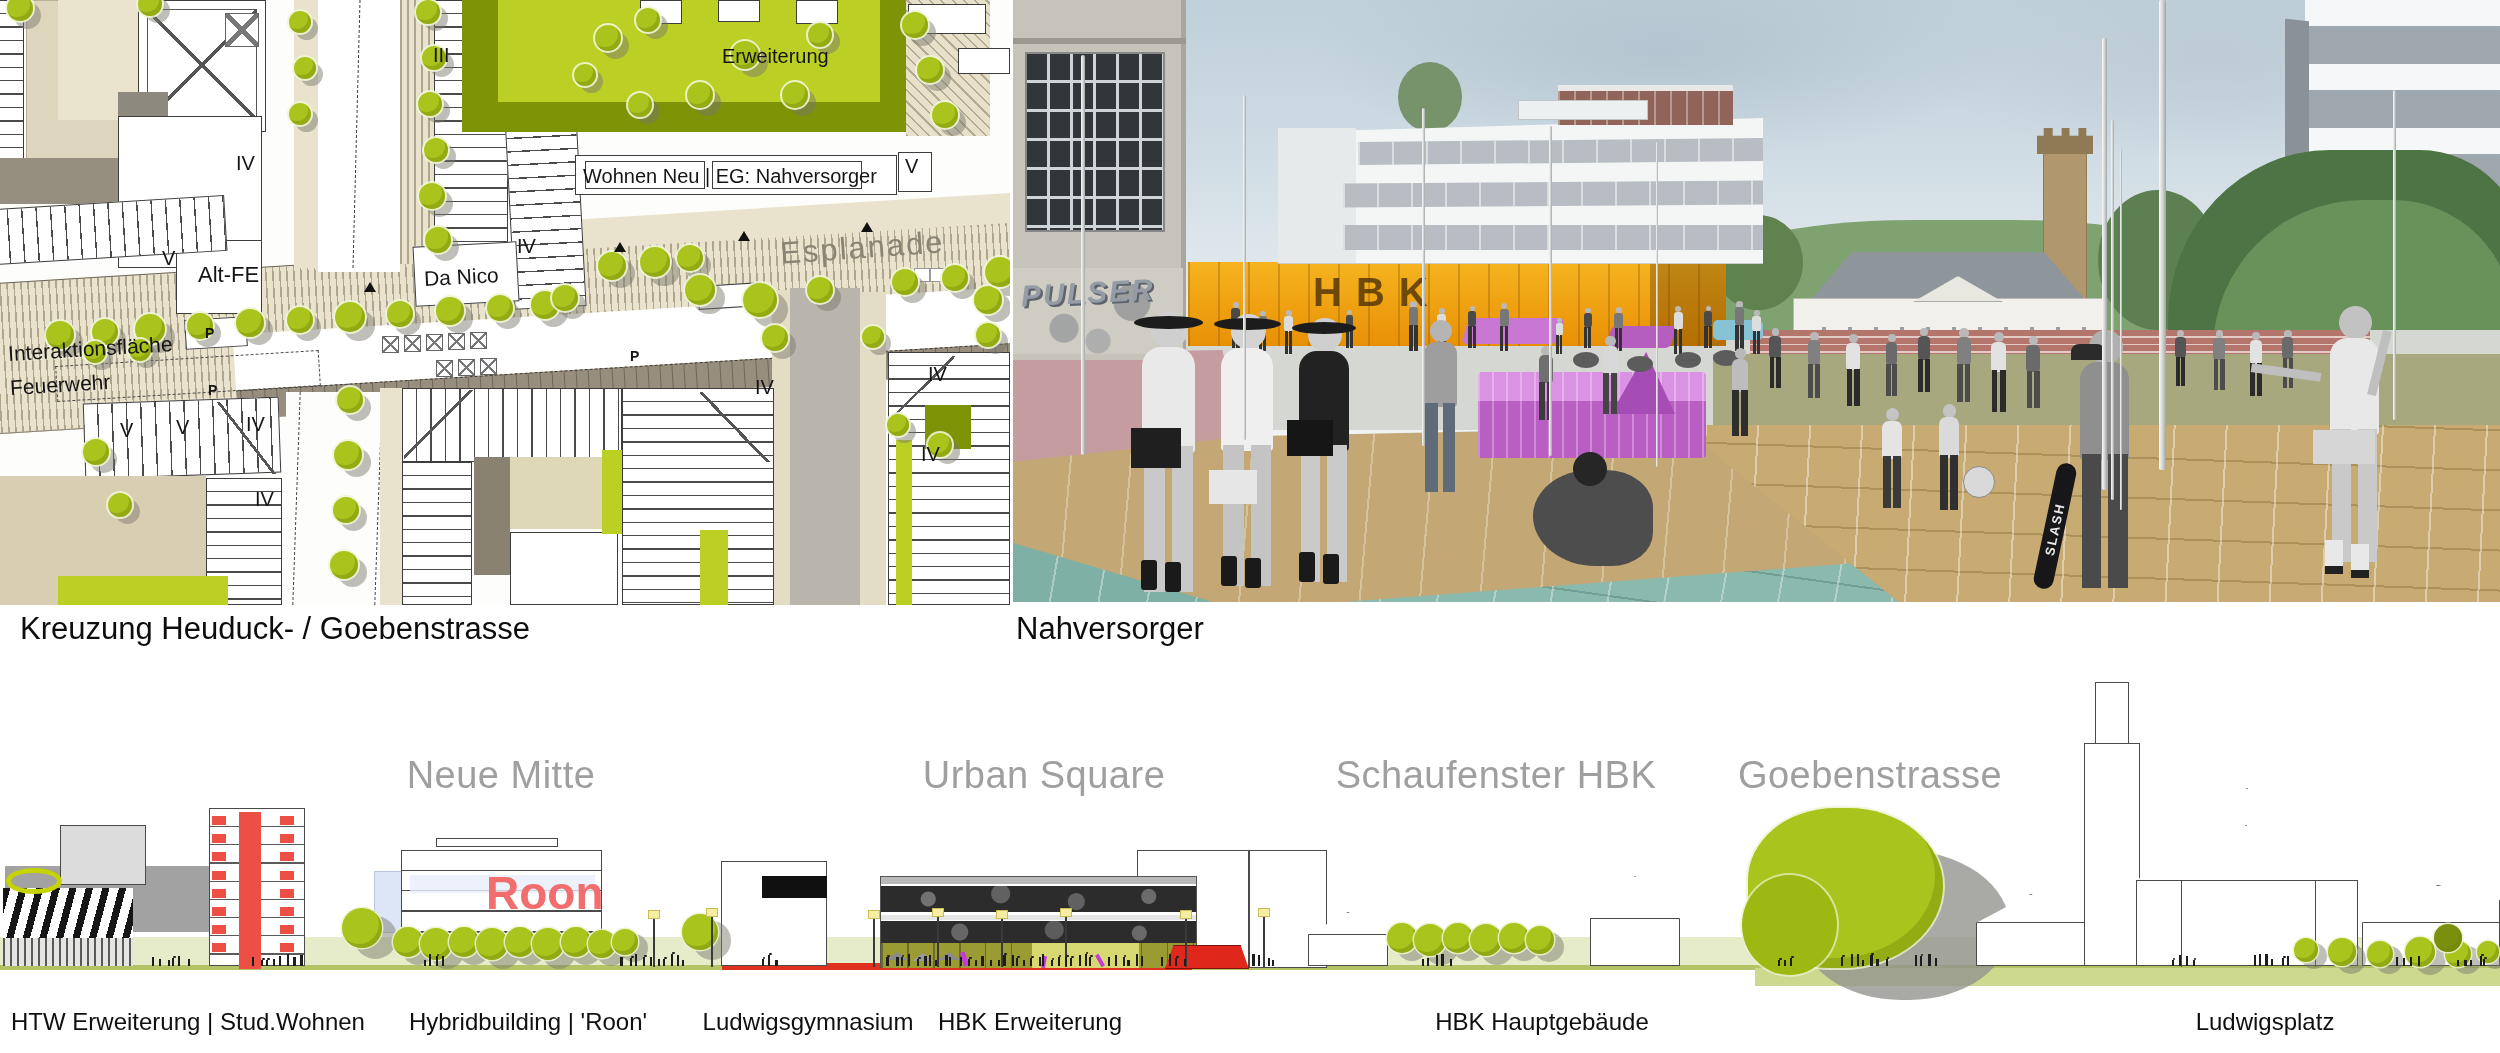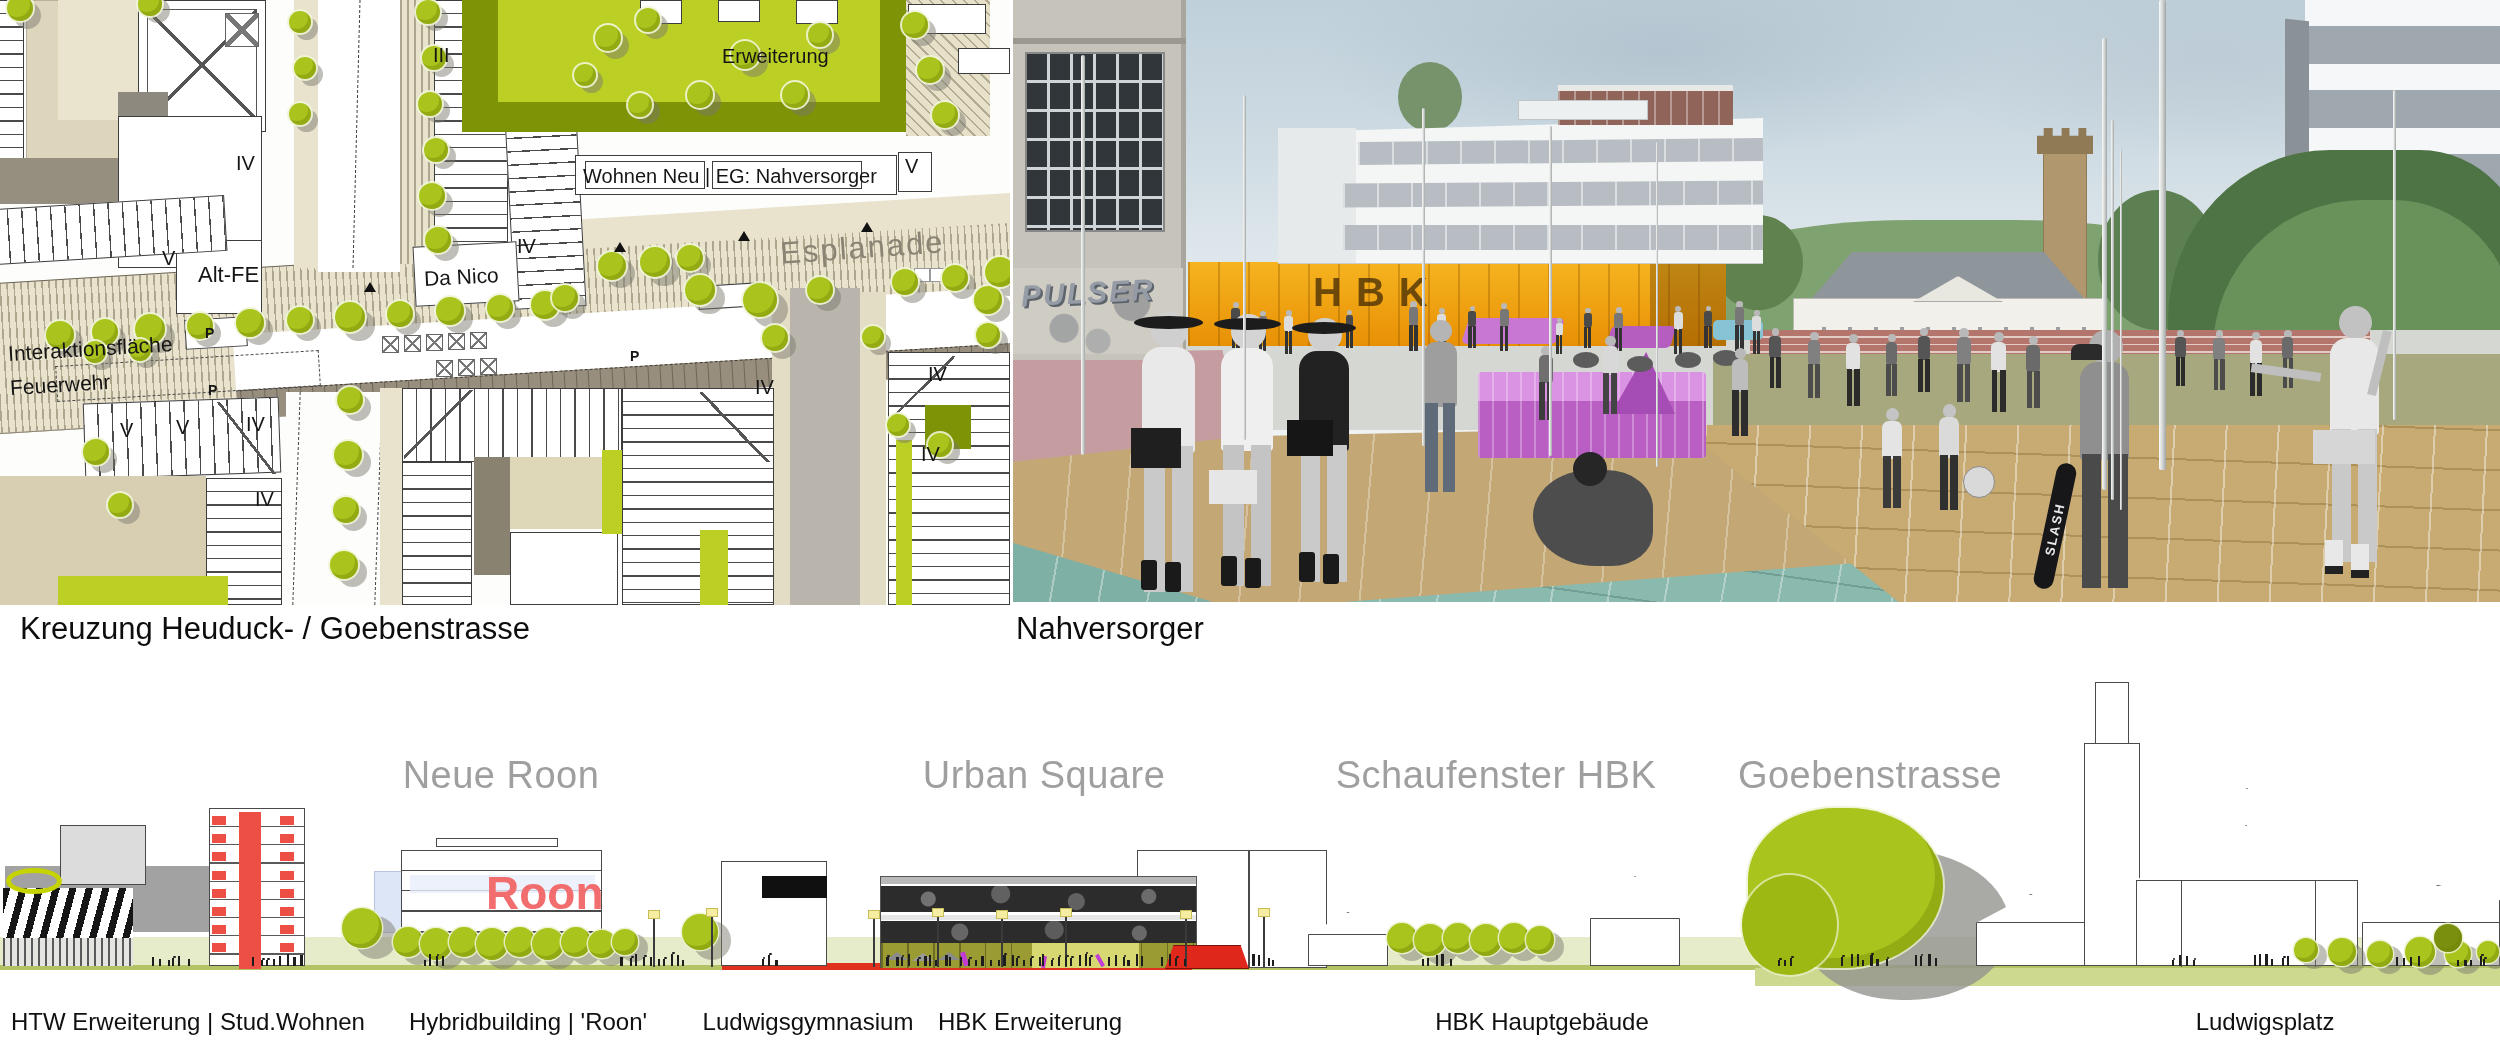--- a/index.html
+++ b/index.html
@@ -641,21 +641,21 @@
   <div class="lbl" style="left:1016px;top:613px;font-size:31px;color:#0d0d0d;">Nahversorger</div>
 
   <section id="elevation">
 
     <div class="abs" style="left:0;top:267px;width:2500px;height:30px;background:#e6ecc9;"></div>
     <div class="abs" style="left:0;top:295px;width:2500px;height:5px;background:#b3c365;"></div>
     <div class="abs" style="left:1755px;top:298px;width:745px;height:18px;background:#cdd98f;"></div>
     <div class="abs" style="left:722px;top:293px;width:470px;height:7px;background:#e0301e;"></div>
 
     <div id="elev-headings" class="abs" style="left:0;top:0;width:2500px;height:383px;">
-        <div class="heading" style="left:501px;top:84px;">Neue Roon</div>
+        <div class="heading" style="left:501px;top:84px;">Neue Mitte</div>
         <div class="heading" style="left:1044px;top:84px;">Urban Square</div>
         <div class="heading" style="left:1496px;top:84px;">Schaufenster HBK</div>
         <div class="heading" style="left:1870px;top:84px;">Goebenstrasse</div>
       </div>
 
     <div class="abs" style="left:5px;top:196px;width:206px;height:66px;background:#a2a2a2;"></div>
     <div class="ebld" style="left:60px;top:155px;width:86px;height:60px;background:#dcdcdc;"></div>
     <div class="abs" style="left:3px;top:218px;width:130px;height:78px;background:#fff;
       background-image:repeating-linear-gradient(105deg,#161616 0 7px,#fff 7px 16px),repeating-linear-gradient(60deg,rgba(255,255,255,.55) 0 10px,transparent 10px 26px);"></div>
     <div class="abs" style="left:6px;top:198px;width:56px;height:26px;border:5px solid #c5d400;border-radius:50%;box-sizing:border-box;"></div>

